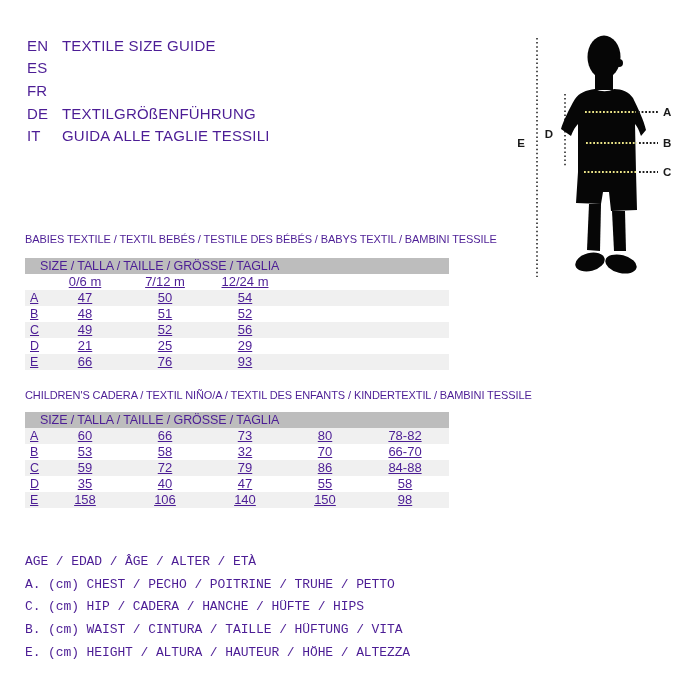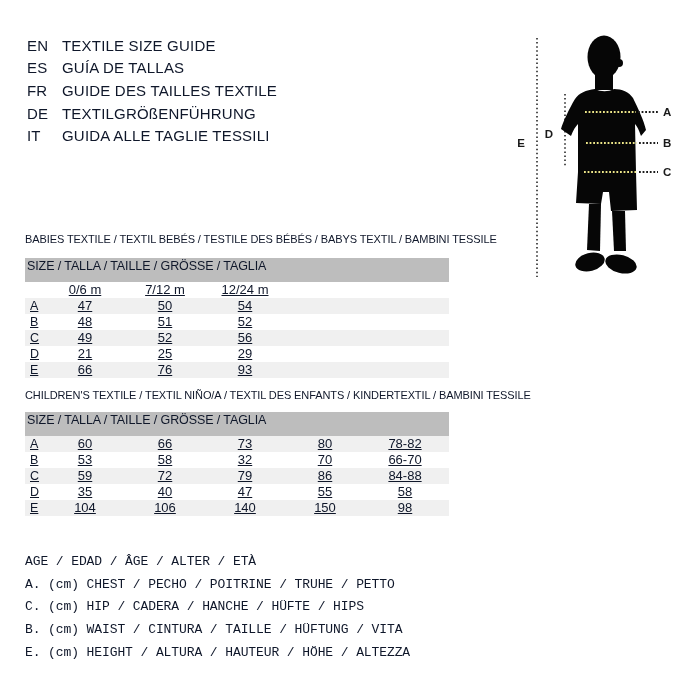--- a/index.html
+++ b/index.html
@@ -1,32 +1,32 @@
 <!DOCTYPE html>
 <html><head>
 <meta charset="utf-8">
 <style>
   html,body{margin:0;padding:0;background:#fff;}
   .page{
     position:relative;width:700px;height:700px;background:#ffffff;
-    font-family:"Liberation Sans",sans-serif;color:#0f172a;overflow:hidden;
+    font-family:"Liberation Sans",sans-serif;color:#4c1d95;overflow:hidden;
   }
   
   .lang-block{position:absolute;left:27px;top:34px;}
   .lang-row{display:flex;height:22.6px;align-items:center;font-size:15px;font-weight:500;letter-spacing:.2px;}
   .lang-code{width:35px;flex:0 0 35px;}
   
   .section-heading{position:absolute;left:25px;font-size:11px;font-weight:500;letter-spacing:-.1px;white-space:nowrap;}
   .heading-babies{top:233px;}
   .heading-children{top:389px;}
   
   .tbl{position:absolute;left:25px;width:424px;}
   .tbl-babies{top:258px;}
   .tbl-children{top:412px;}
-  .size-bar{height:24px;line-height:16px;background:#bdbdbd;font-size:12.5px;font-weight:500;padding-left:2px;box-sizing:border-box;letter-spacing:-.1px;}
+  .size-bar{height:16px;line-height:16px;background:#bdbdbd;font-size:12.5px;font-weight:500;padding-left:15px;box-sizing:border-box;letter-spacing:-.1px;}
   .trow{display:flex;height:16px;line-height:16px;font-size:13px;text-decoration:underline;}
   .trow.zebra{background:#f0f0f0;}
   .lcell{flex:0 0 20px;width:20px;padding-left:5px;box-sizing:border-box;font-size:12.5px;}
   .vcell{flex:0 0 80px;width:80px;text-align:center;}
   .fillcell{flex:1 1 auto;}
   
   .legend{position:absolute;left:25px;top:551px;}
   .legend-line{height:22.7px;line-height:22.7px;font-size:13px;font-weight:500;letter-spacing:-.1px;white-space:nowrap;font-family:Liberation Mono, monospace;}
   
   .figure{position:absolute;left:500px;top:20px;width:200px;height:270px;}
@@ -37,25 +37,23 @@
 
 <div class="page">
 
   <div class="lang-block">
     <div class="lang-row">
       <span class="lang-code">EN</span>
       <span class="lang-title">TEXTILE SIZE GUIDE</span>
     </div>
     <div class="lang-row">
       <span class="lang-code">ES</span>
-      <span class="lang-title">GUÍA DE TALLAS</span>
     </div>
     <div class="lang-row">
       <span class="lang-code">FR</span>
-      <span class="lang-title">GUIDE DES TAILLES TEXTILE</span>
     </div>
     <div class="lang-row">
       <span class="lang-code">DE</span>
       <span class="lang-title">TEXTILGRÖßENFÜHRUNG</span>
     </div>
     <div class="lang-row">
       <span class="lang-code">IT</span>
       <span class="lang-title">GUIDA ALLE TAGLIE TESSILI</span>
     </div>
   </div>
@@ -162,21 +160,21 @@
     </div>
     <div class="trow zebra">
       <span class="lcell">E</span>
       <span class="vcell">66</span>
       <span class="vcell">76</span>
       <span class="vcell">93</span>
       <span class="fillcell"></span>
     </div>
   </div>
 
-  <div class="section-heading heading-children">CHILDREN'S TEXTILE / TEXTIL NIÑO/A / TEXTIL DES ENFANTS / KINDERTEXTIL / BAMBINI TESSILE</div>
+  <div class="section-heading heading-children">CHILDREN'S CADERA / TEXTIL NIÑO/A / TEXTIL DES ENFANTS / KINDERTEXTIL / BAMBINI TESSILE</div>
 
   <div class="tbl tbl-children">
     <div class="size-bar">SIZE / TALLA / TAILLE / GRÖSSE / TAGLIA</div>
     <div class="trow zebra">
       <span class="lcell">A</span>
       <span class="vcell">60</span>
       <span class="vcell">66</span>
       <span class="vcell">73</span>
       <span class="vcell">80</span>
       <span class="vcell">78-82</span>
@@ -200,21 +198,21 @@
     <div class="trow">
       <span class="lcell">D</span>
       <span class="vcell">35</span>
       <span class="vcell">40</span>
       <span class="vcell">47</span>
       <span class="vcell">55</span>
       <span class="vcell">58</span>
     </div>
     <div class="trow zebra">
       <span class="lcell">E</span>
-      <span class="vcell">104</span>
+      <span class="vcell">158</span>
       <span class="vcell">106</span>
       <span class="vcell">140</span>
       <span class="vcell">150</span>
       <span class="vcell">98</span>
     </div>
   </div>
 
   <div class="legend">
     <div class="legend-line">AGE / EDAD / ÂGE / ALTER / ETÀ</div>
     <div class="legend-line">A. (cm) CHEST / PECHO / POITRINE / TRUHE / PETTO</div>

